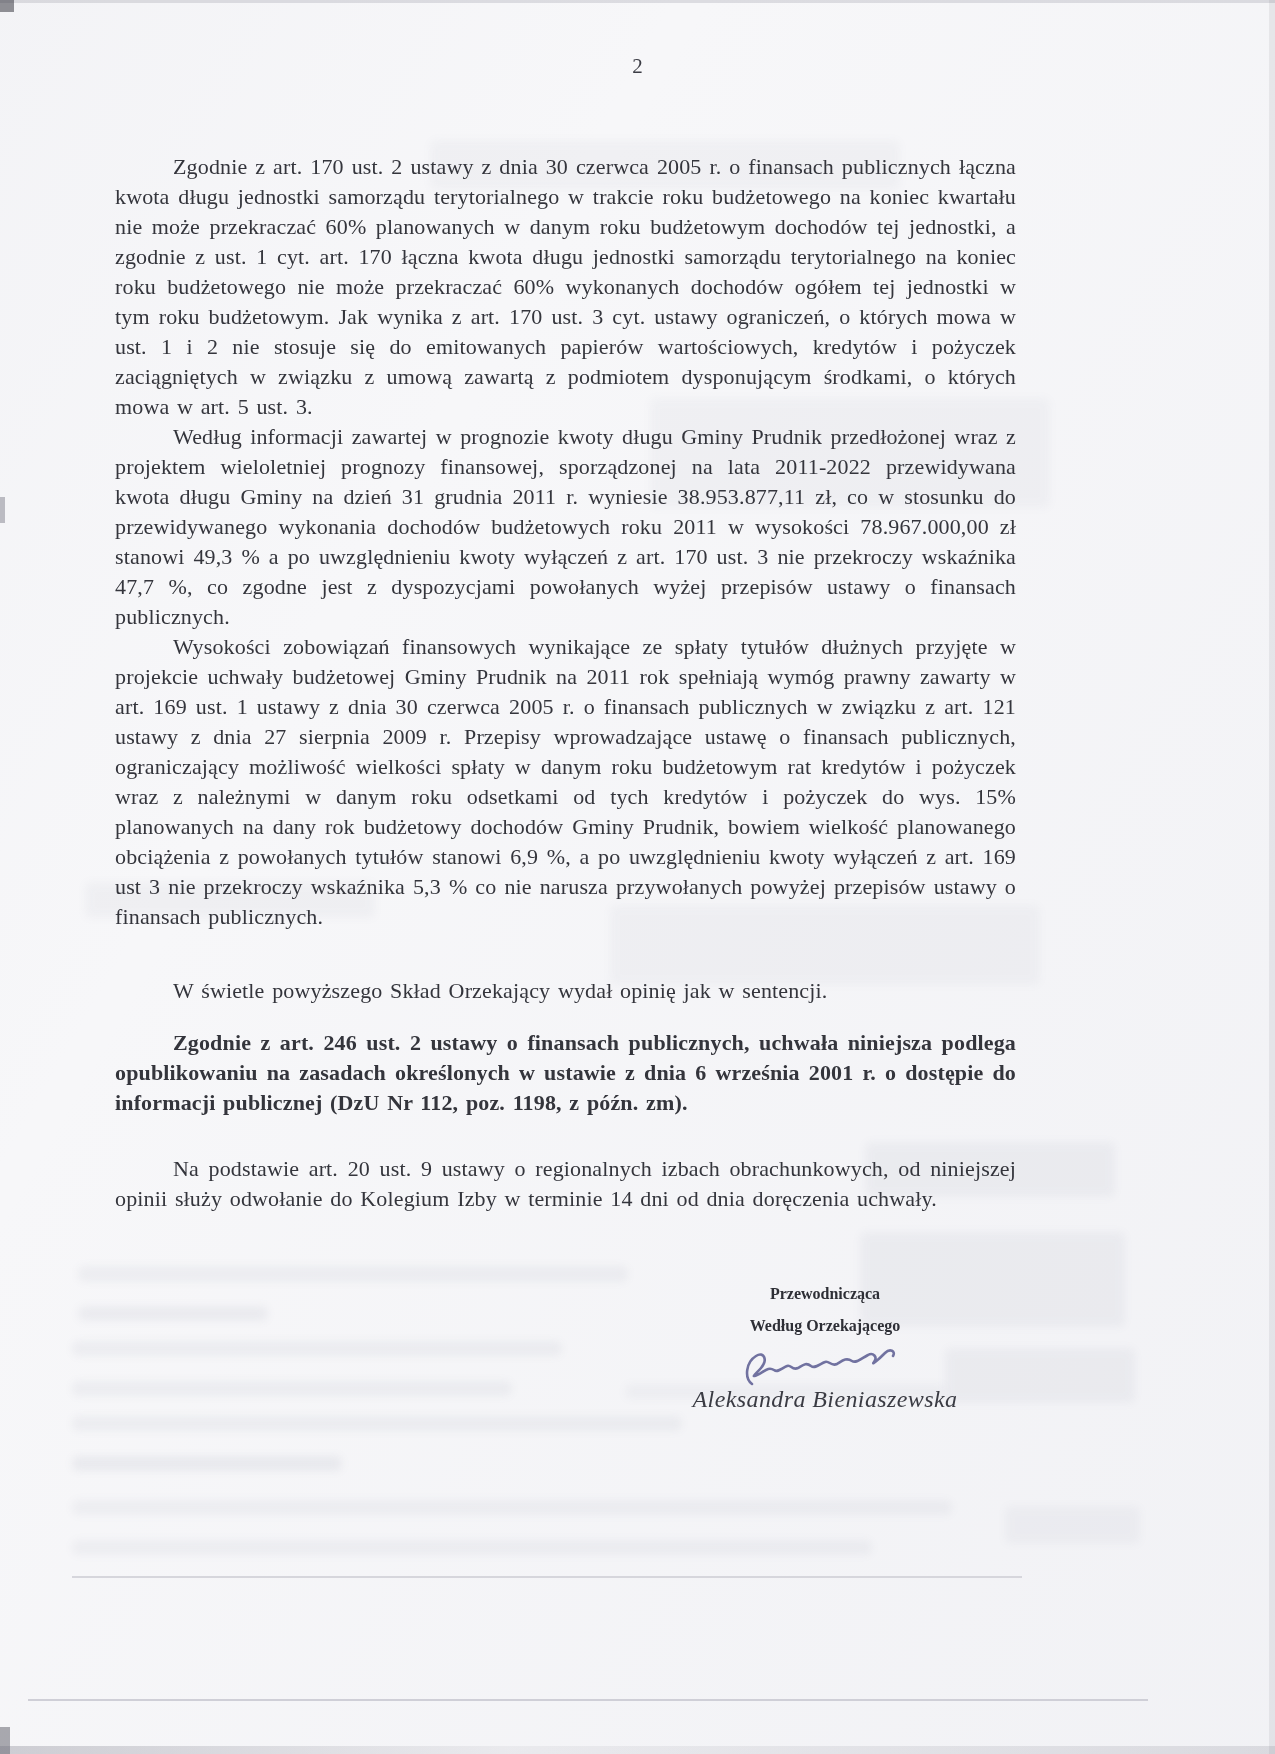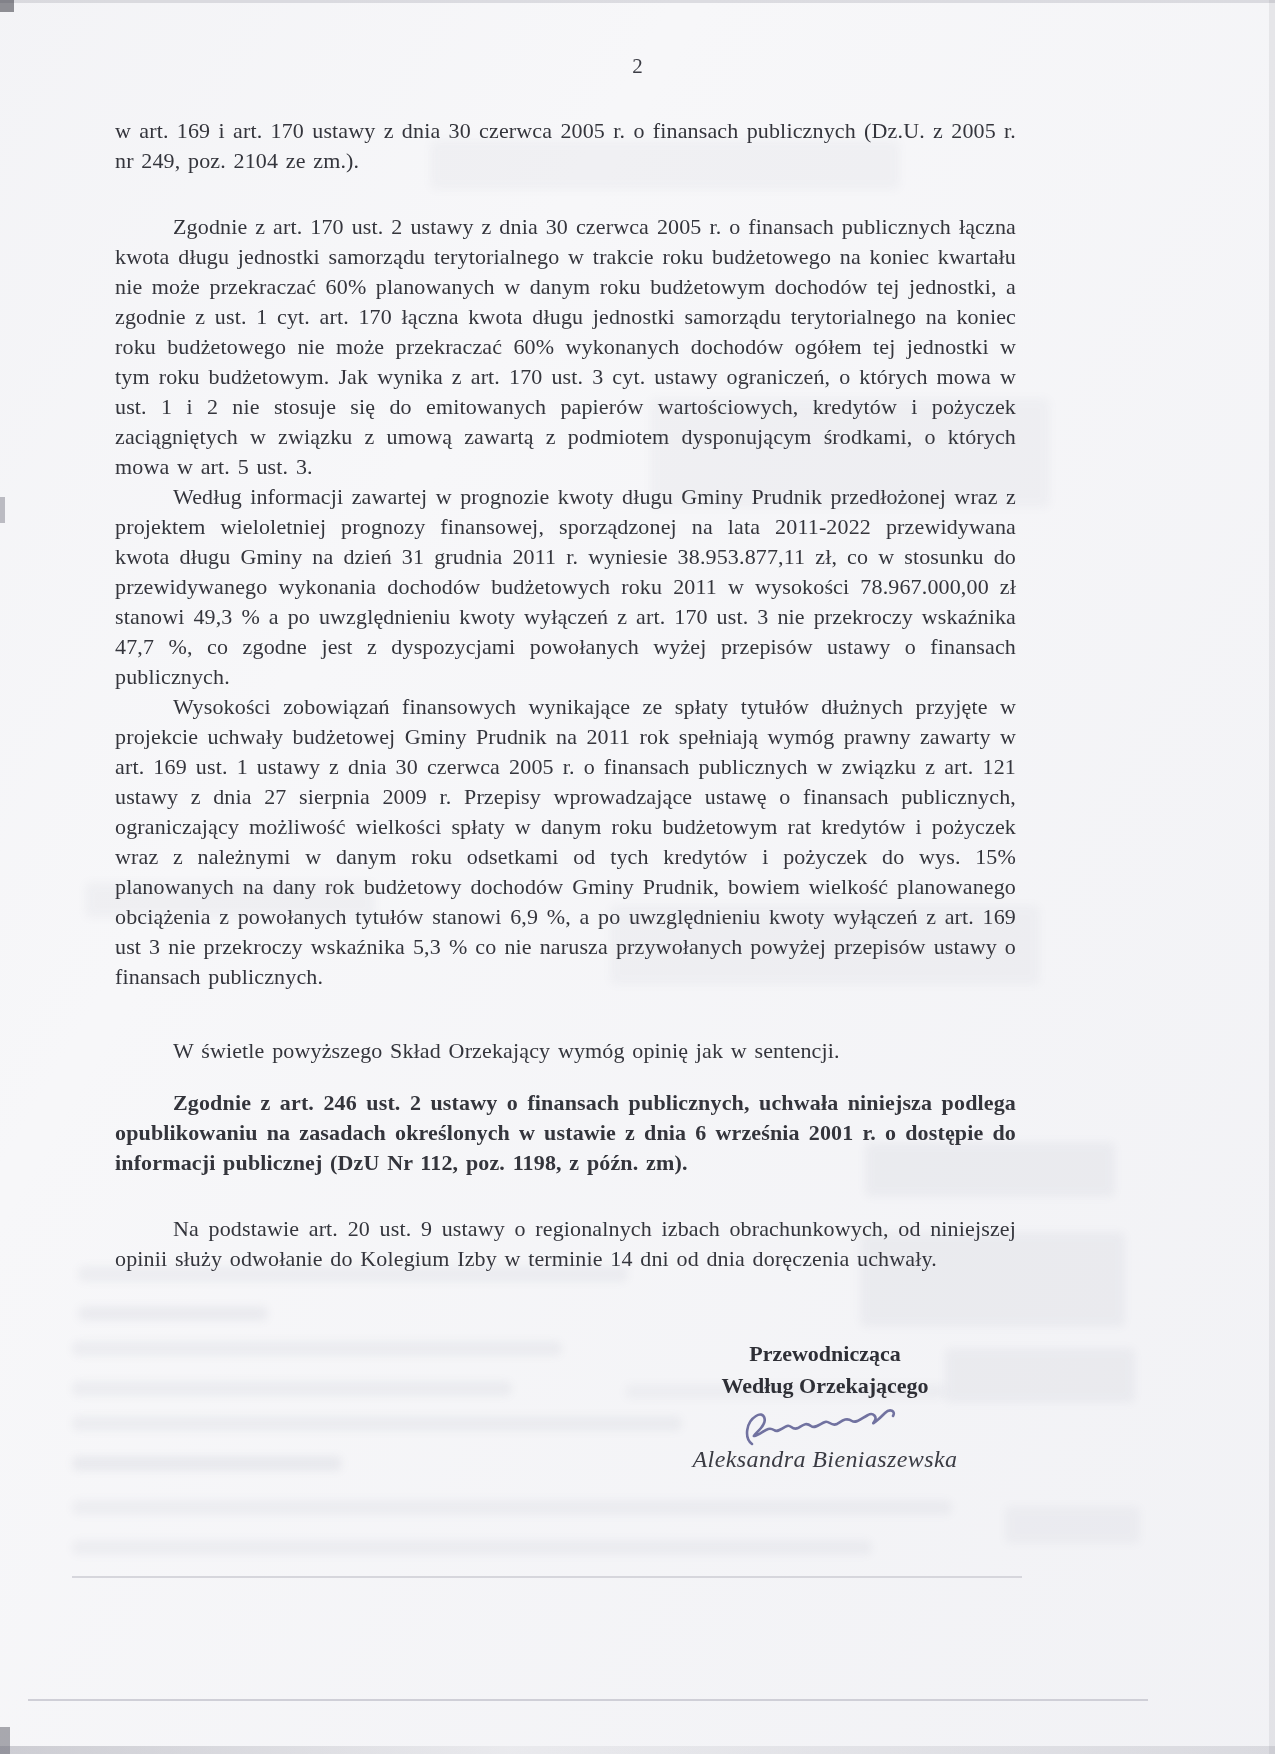--- a/index.html
+++ b/index.html
@@ -50,21 +50,21 @@
   .gap-md { margin-top: 36px; }
   .gap-sm { margin-top: 22px; font-weight: bold; }
   .signature-block {
     margin-top: 64px;
     margin-left: auto;
     margin-right: 26px;
     width: 330px;
     text-align: center;
   }
   .sig-role {
-    font-size: 22px;
+    font-size: 16px;
     line-height: 32px;
     font-weight: bold;
     color: #2e2f36;
   }
   .sig-scrawl {
     display: block;
     margin: 2px auto -6px auto;
     opacity: 0.85;
   }
   .sig-name {
@@ -119,25 +119,24 @@
   <div class="smudge" style="top:1500px;left:72px;width:880px;height:15px;opacity:.07;"></div>
   <div class="smudge" style="top:1506px;left:1005px;width:135px;height:38px;opacity:.06;"></div>
   <div class="smudge" style="top:1540px;left:72px;width:800px;height:15px;opacity:.07;"></div>
 
   <div class="rule" style="top:1576px;left:72px;width:950px;height:2px;background:#d6d6dc;"></div>
   <div class="rule" style="top:1699px;left:28px;width:1120px;height:2px;background:#cfcfd7;"></div>
 
   <div class="page-number">2</div>
 
   <div class="content">
-    <p class="para">w art. 169 i art. 170 ustawy z dnia 30 czerwca 2005 r. o finansach publicznych (Dz.U. z 2005 r. nr 249, poz. 2104 ze zm.).</p>
     <p class="para indent gap-md">Zgodnie z art. 170 ust. 2 ustawy z dnia 30 czerwca 2005 r. o finansach publicznych łączna kwota długu jednostki samorządu terytorialnego w trakcie roku budżetowego na koniec kwartału nie może przekraczać 60% planowanych w danym roku budżetowym dochodów tej jednostki, a zgodnie z ust. 1 cyt. art. 170 łączna kwota długu jednostki samorządu terytorialnego na koniec roku budżetowego nie może przekraczać 60% wykonanych dochodów ogółem tej jednostki w tym roku budżetowym. Jak wynika z art. 170 ust. 3 cyt. ustawy ograniczeń, o których mowa w ust. 1 i 2 nie stosuje się do emitowanych papierów wartościowych, kredytów i pożyczek zaciągniętych w związku z umową zawartą z podmiotem dysponującym środkami, o których mowa w art. 5 ust. 3.</p>
     <p class="para indent">Według informacji zawartej w prognozie kwoty długu Gminy Prudnik przedłożonej wraz z projektem wieloletniej prognozy finansowej, sporządzonej na lata 2011-2022 przewidywana kwota długu Gminy na dzień 31 grudnia 2011 r. wyniesie 38.953.877,11 zł, co w stosunku do przewidywanego wykonania dochodów budżetowych roku 2011 w wysokości 78.967.000,00 zł stanowi 49,3 % a po uwzględnieniu kwoty wyłączeń z art. 170 ust. 3 nie przekroczy wskaźnika 47,7 %, co zgodne jest z dyspozycjami powołanych wyżej przepisów ustawy o finansach publicznych.</p>
     <p class="para indent">Wysokości zobowiązań finansowych wynikające ze spłaty tytułów dłużnych przyjęte w projekcie uchwały budżetowej Gminy Prudnik na 2011 rok spełniają wymóg prawny zawarty w art. 169 ust. 1 ustawy z dnia 30 czerwca 2005 r. o finansach publicznych w związku z art. 121 ustawy z dnia 27 sierpnia 2009 r. Przepisy wprowadzające ustawę o finansach publicznych, ograniczający możliwość wielkości spłaty w danym roku budżetowym rat kredytów i pożyczek wraz z należnymi w danym roku odsetkami od tych kredytów i pożyczek do wys. 15% planowanych na dany rok budżetowy dochodów Gminy Prudnik, bowiem wielkość planowanego obciążenia z powołanych tytułów stanowi  6,9 %, a po uwzględnieniu kwoty wyłączeń z art. 169 ust 3 nie przekroczy wskaźnika 5,3 %  co nie narusza przywołanych powyżej przepisów ustawy o finansach publicznych.</p>
-    <p class="para indent gap-lg">W świetle powyższego Skład Orzekający wymóg opinię jak w sentencji.</p>
+    <p class="para indent gap-lg">W świetle powyższego Skład Orzekający wydał opinię jak w sentencji.</p>
     <p class="para indent gap-sm">Zgodnie z art. 246 ust. 2 ustawy o finansach publicznych, uchwała niniejsza podlega opublikowaniu na zasadach określonych w ustawie z dnia 6 września 2001 r. o dostępie do informacji publicznej (DzU Nr 112, poz. 1198, z późn. zm).</p>
     <p class="para indent gap-md">Na podstawie art. 20 ust. 9 ustawy o regionalnych izbach obrachunkowych, od niniejszej opinii służy odwołanie do Kolegium Izby w terminie 14 dni od dnia doręczenia uchwały.</p>
 
     <div class="signature-block">
       <div class="sig-role">Przewodnicząca</div>
       <div class="sig-role">Według Orzekającego</div>
       <svg class="sig-scrawl" width="190" height="48" viewBox="0 0 190 48">
         <path d="M22,40 C14,34 16,18 26,12 C34,7 38,16 31,24 C26,30 20,34 27,31 C34,28 38,22 44,26 C48,29 52,24 57,22 C61,20 62,27 68,24 C73,21 76,18 81,22 C85,25 90,20 95,18 C99,16 101,23 107,20 C112,17 116,13 122,17 C126,20 132,14 138,11 C143,8 148,13 144,18 C141,22 148,16 155,9 C160,4 166,7 163,12" fill="none" stroke-width="2.6" stroke-linecap="round" stroke="#5b5c92"></path>
       </svg>
       <div class="sig-name">Aleksandra Bieniaszewska</div>

